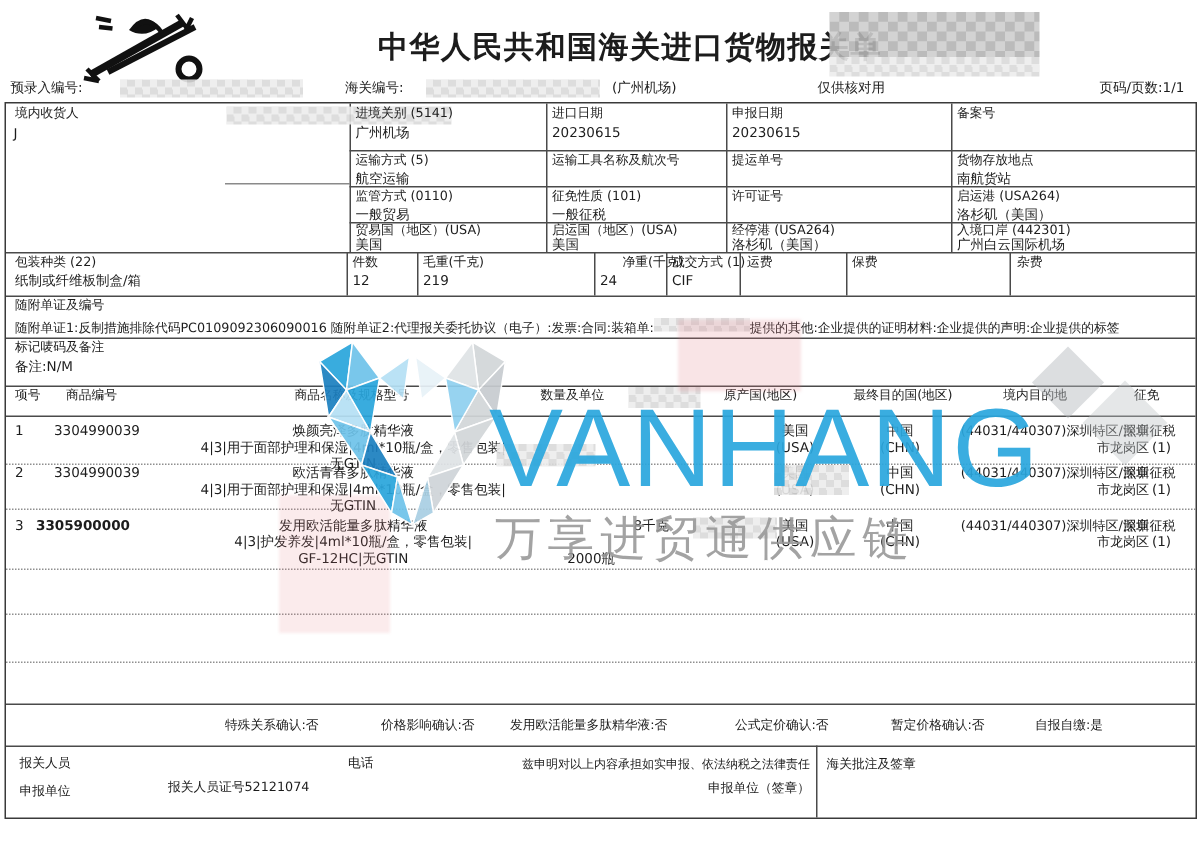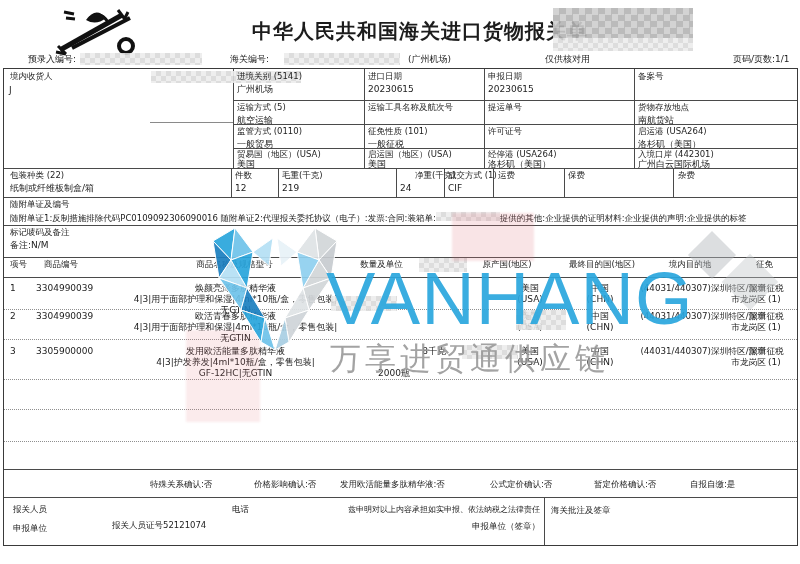--- a/index.html
+++ b/index.html
@@ -42,21 +42,21 @@
       <path d="M14 6 l10 2 M16 12 l9 1" stroke-width="3"></path>
       <path d="M36 14 q10 -14 20 -2 q-10 8 -20 2z" fill="#111" stroke="none"></path>
       <path d="M58 16 q-8 -12 -18 -4" stroke-width="3"></path>
       <path d="M68 4 l6 8 M78 6 l-4 8" stroke-width="3"></path>
     </g>
   </svg>
   <div class="a title" style="left:252px;top:18px;">中华人民共和国海关进口货物报关单</div>
   <div class="mosaic dark" style="left:553px;top:8px;width:140px;height:30px;"></div>
   <div class="mosaic lite" style="left:553px;top:38px;width:140px;height:13px;"></div>
 
-  <span class="a val" style="left:28px;top:54px;">预录入编号:</span>
+  <span class="a val" style="left:7px;top:54px;">预录入编号:</span>
   <div class="mosaic lite" style="left:80px;top:53px;width:122px;height:12px;"></div>
   <span class="a val" style="left:230px;top:54px;">海关编号:</span>
   <div class="mosaic lite" style="left:284px;top:53px;width:116px;height:12px;"></div>
   <span class="a val" style="left:408px;top:54px;">(广州机场)</span>
   <span class="a val" style="left:545px;top:54px;">仅供核对用</span>
   <span class="a val" style="left:733px;top:54px;">页码/页数:1/1</span>
 
   <div class="form" style="left:3px;top:68px;width:793px;height:476px;">
 
     <div class="hl" style="left:229px;top:31px;width:564px;"></div>
@@ -183,21 +183,21 @@
       <div class="a g ctr" style="left:556px;top:2px;width:80px;">中国</div>
       <div class="a g ctr" style="left:556px;top:13px;width:80px;">(CHN)</div>
       <div class="a g rgt wrap" style="left:630px;top:2px;width:132px;font-size:8.7px;">(44031/440307)深圳特区/深圳市龙岗区</div>
       <span class="a g" style="left:745px;top:2px;font-size:8.7px;">照章征税</span>
       <span class="a g" style="left:764px;top:13px;">(1)</span>
     </div>
     <div class="mosaic lite" style="left:512px;top:241px;width:50px;height:20px;"></div>
 
     <div class="a" style="left:0;top:275px;width:793px;height:32px;">
       <span class="a g" style="left:6px;top:2px;">3</span>
-      <span class="a g" style="left:32px;top:2px;">3305900000</span>
+      <span class="a g" style="left:20px;top:2px;font-weight:bold;">3305900000</span>
       <div class="a g ctr" style="left:128px;top:2px;width:207px;">发用欧活能量多肽精华液</div>
       <div class="a g ctr" style="left:128px;top:13px;width:207px;">4|3|护发养发|4ml*10瓶/盒，零售包装|</div>
       <div class="a g ctr" style="left:128px;top:24px;width:207px;">GF-12HC|无GTIN</div>
       <div class="a g rgt" style="left:330px;top:2px;width:112px;">8千克</div>
       <div class="a g rgt" style="left:330px;top:24px;width:76px;">2000瓶</div>
       <div class="a g ctr" style="left:492px;top:2px;width:68px;">美国</div>
       <div class="a g ctr" style="left:492px;top:13px;width:68px;">(USA)</div>
       <div class="a g ctr" style="left:556px;top:2px;width:80px;">中国</div>
       <div class="a g ctr" style="left:556px;top:13px;width:80px;">(CHN)</div>
       <div class="a g rgt wrap" style="left:630px;top:2px;width:132px;font-size:8.7px;">(44031/440307)深圳特区/深圳市龙岗区</div>

